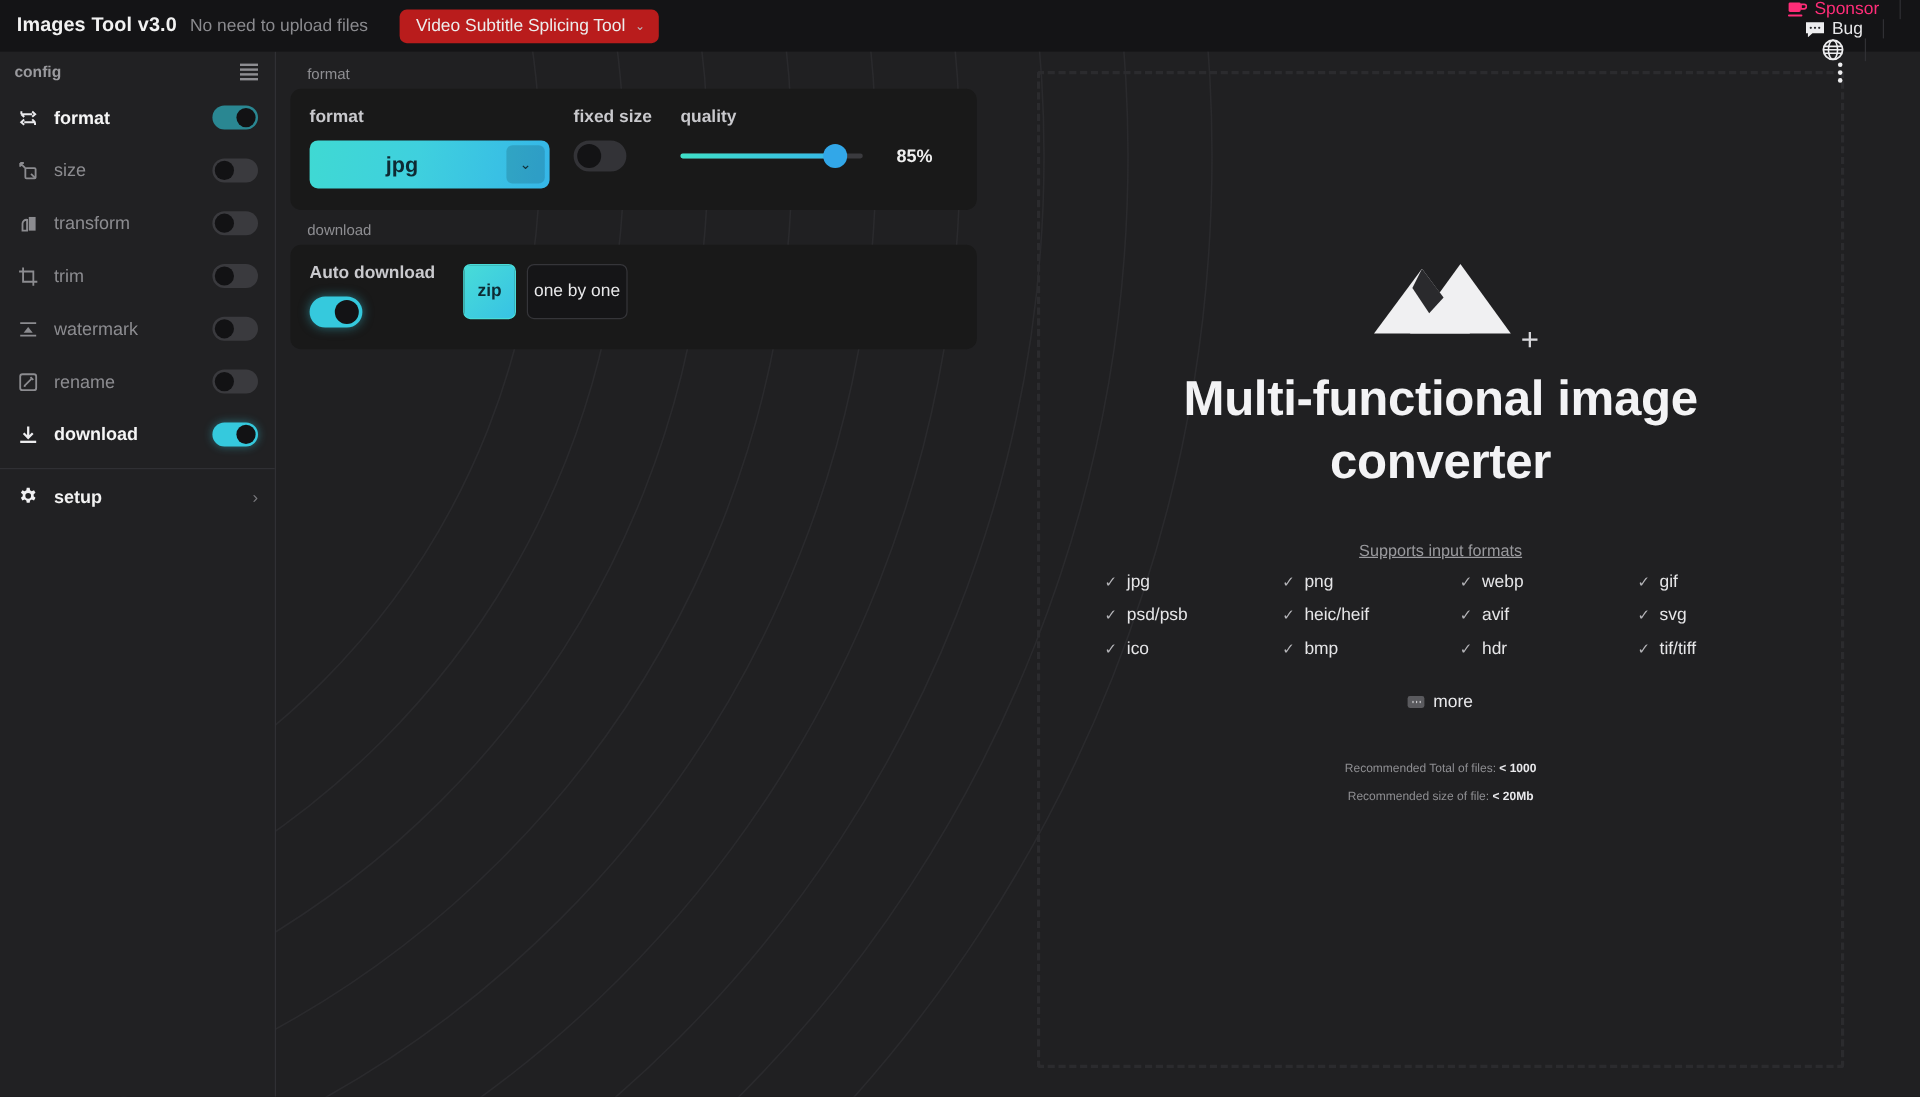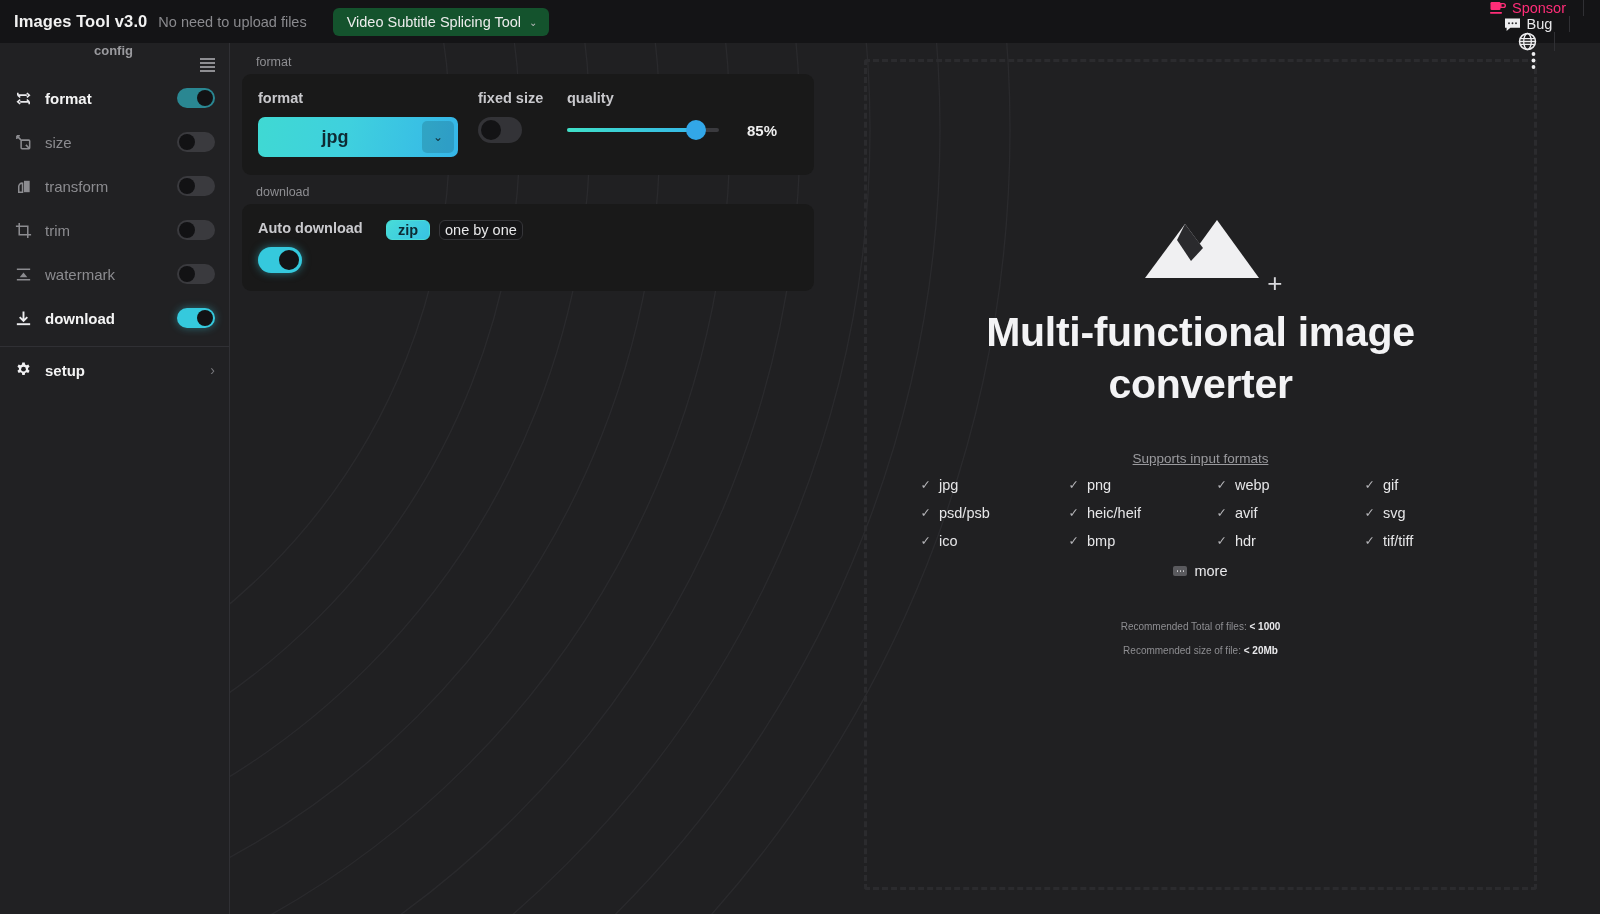--- a/index.html
+++ b/index.html
@@ -20,21 +20,21 @@
     background: #141416;
     display: flex; align-items: center; z-index: 5;
   }
   .brand {
     color: #f2f2f2; font-size: 16.5px; font-weight: bold;
     margin-left: 14px; letter-spacing: .1px;
   }
   .brand-sub { color: #8a8a8e; font-size: 14.5px; margin-left: 11px; }
   .tool-select {
     margin-left: 26px; height: 28px; padding: 0 12px 0 14px;
-    background: #14532d; border-radius: 6px;
+    background: #b91c1c; border-radius: 6px;
     display: flex; align-items: center; gap: 8px;
     color: #ededed; font-size: 14.5px; cursor: pointer;
   }
   .tool-select .chev { font-size: 10px; color: #b9b9bd; margin-top:1px; }
   .topbar-right {
     margin-left: auto; display: flex; align-items: center;
     height: 43px; padding-right: 16px; flex-direction: column;
   }
   .tb-item {
     display: flex; align-items: center; gap: 6px;
@@ -45,21 +45,21 @@
   .tb-item:last-child { border-right: none; padding-right: 6px; }
   .tb-sponsor { color: #ff2d78; }
 
   
   .sidebar {
     position: absolute; left: 0; top: 43px; width: 230px; height: 871px;
     background: #212123; border-right: 1px solid #303034; z-index: 3;
   }
   .cfg-head {
     height: 33px; display: flex; align-items: center;
-    padding: 0 14px 0 12px; color: #9a9a9e; font-size: 13px; font-weight: bold; flex-direction: column;
+    padding: 0 14px 0 12px; color: #9a9a9e; font-size: 13px; font-weight: bold;
   }
   .cfg-head .burger { margin-left: auto; display:flex; flex-direction:column; gap:2px; cursor:pointer; }
   .cfg-head .burger i { display:block; width: 15px; height: 2px; background: #8e8e92; }
   .nav-row {
     height: 44px; display: flex; align-items: center; padding: 0 14px 0 12px;
     cursor: pointer;
   }
   .nav-ico { width: 22px; height: 22px; display:flex; align-items:center; justify-content:center; }
   .nav-label { margin-left: 11px; font-size: 15px; color: #8c8c90; }
   .nav-row.on .nav-label { color: #f5f5f5; font-weight: bold; }
@@ -119,21 +119,21 @@
     background: linear-gradient(90deg,#3fe0c8 0%, #36b8e8 100%);
   }
   .track .thumb {
     position:absolute; top:-8px; left: 85%; margin-left:-10px;
     width:20px; height:20px; border-radius:50%; background:#32a7e8;
   }
   .qval { margin-left: 28px; color:#eee; font-size:15px; font-weight:bold; }
 
   .seg { display:flex; align-items:center; gap: 9px; }
   .seg-btn {
-    height: 20px; padding: 0 5px; border-radius: 6px; cursor: pointer;
+    height: 46px; padding: 0 5px; border-radius: 6px; cursor: pointer;
     display:flex; align-items:center; justify-content:center;
     font-size: 14.5px; color:#e8e8ea; background:#151517; border:1px solid #353539;
   }
   .seg-btn.active {
     background: linear-gradient(135deg,#48dcd8,#37c2e4);
     color:#0d2b33; font-weight:bold; border-color:#48dcd8; min-width:44px;
   }
   .dl-cols { display:flex; }
   .dl-c1 { width: 128px; }
   .dl-c2 { flex:1; }
@@ -157,21 +157,21 @@
   }
   .supports { margin-top: 40px; color:#9a9a9e; font-size: 13.5px; text-decoration: underline; }
   .fmt-grid {
     margin-top: 11px; display:grid;
     grid-template-columns: 148px 148px 148px 110px;
     row-gap: 12px; width: 560px;
   }
   .fmt { display:flex; align-items:center; gap: 8px; color:#e6e6e8; font-size: 14.5px; }
   .fmt .ck { color:#b5b5b9; font-size: 12.5px; }
   .more-row {
-    margin-top: 14px; display:flex; align-items:center; gap:7px;
+    margin-top: 28px; display:flex; align-items:center; gap:7px;
     color:#e9e9ec; font-size:14.5px; cursor:pointer;
   }
   .more-ico {
     width:14px; height:10px; border-radius:2px; background:#5a5a5e;
     display:flex; align-items:center; justify-content:center; gap:1.5px;
   }
   .more-ico b { width:1.5px; height:1.5px; background:#cfcfd2; border-radius:50%; display:block; }
   .rec { margin-top: 42px; color:#8e8e92; font-size: 10px; }
   .rec + .rec { margin-top: 13px; }
   .rec b { color:#e9e9ec; }
@@ -319,20 +319,33 @@
             <path d="M3 15.5h14"></path>
           <path d="M10 8l4 5H6z" fill="#8c8c90" stroke="none"></path>
         </svg>
       </span>
       <span class="nav-label">watermark</span>
       <span class="tgl">
           <i></i>
         </span>
     </div>
 
+    <div class="nav-row">
+      <span class="nav-ico">
+        <svg width="19" height="19" viewBox="0 0 20 20">
+          <rect x="3" y="3" width="14" height="14" rx="2" fill="none" stroke="#8c8c90" stroke-width="1.6"></rect>
+          <path d="M6.5 13.5l7-7M12 5.5l2.5 2.5" stroke="#8c8c90" stroke-width="1.5" fill="none"></path>
+          <path d="M6 14.2l.5-2 1.5 1.5z" fill="#8c8c90"></path>
+        </svg>
+      </span>
+      <span class="nav-label">rename</span>
+      <span class="tgl">
+          <i></i>
+        </span>
+    </div>
 
     <div class="nav-row on">
       <span class="nav-ico">
         <svg width="19" height="19" viewBox="0 0 20 20">
           <path d="M10 2.5v8.5M6 8.5l4 4 4-4" stroke="#ededef" stroke-width="2" fill="none"></path>
           <rect x="3" y="15" width="14" height="2" fill="#ededef"></rect>
         </svg>
       </span>
       <span class="nav-label">download</span>
       <span class="tgl on">

